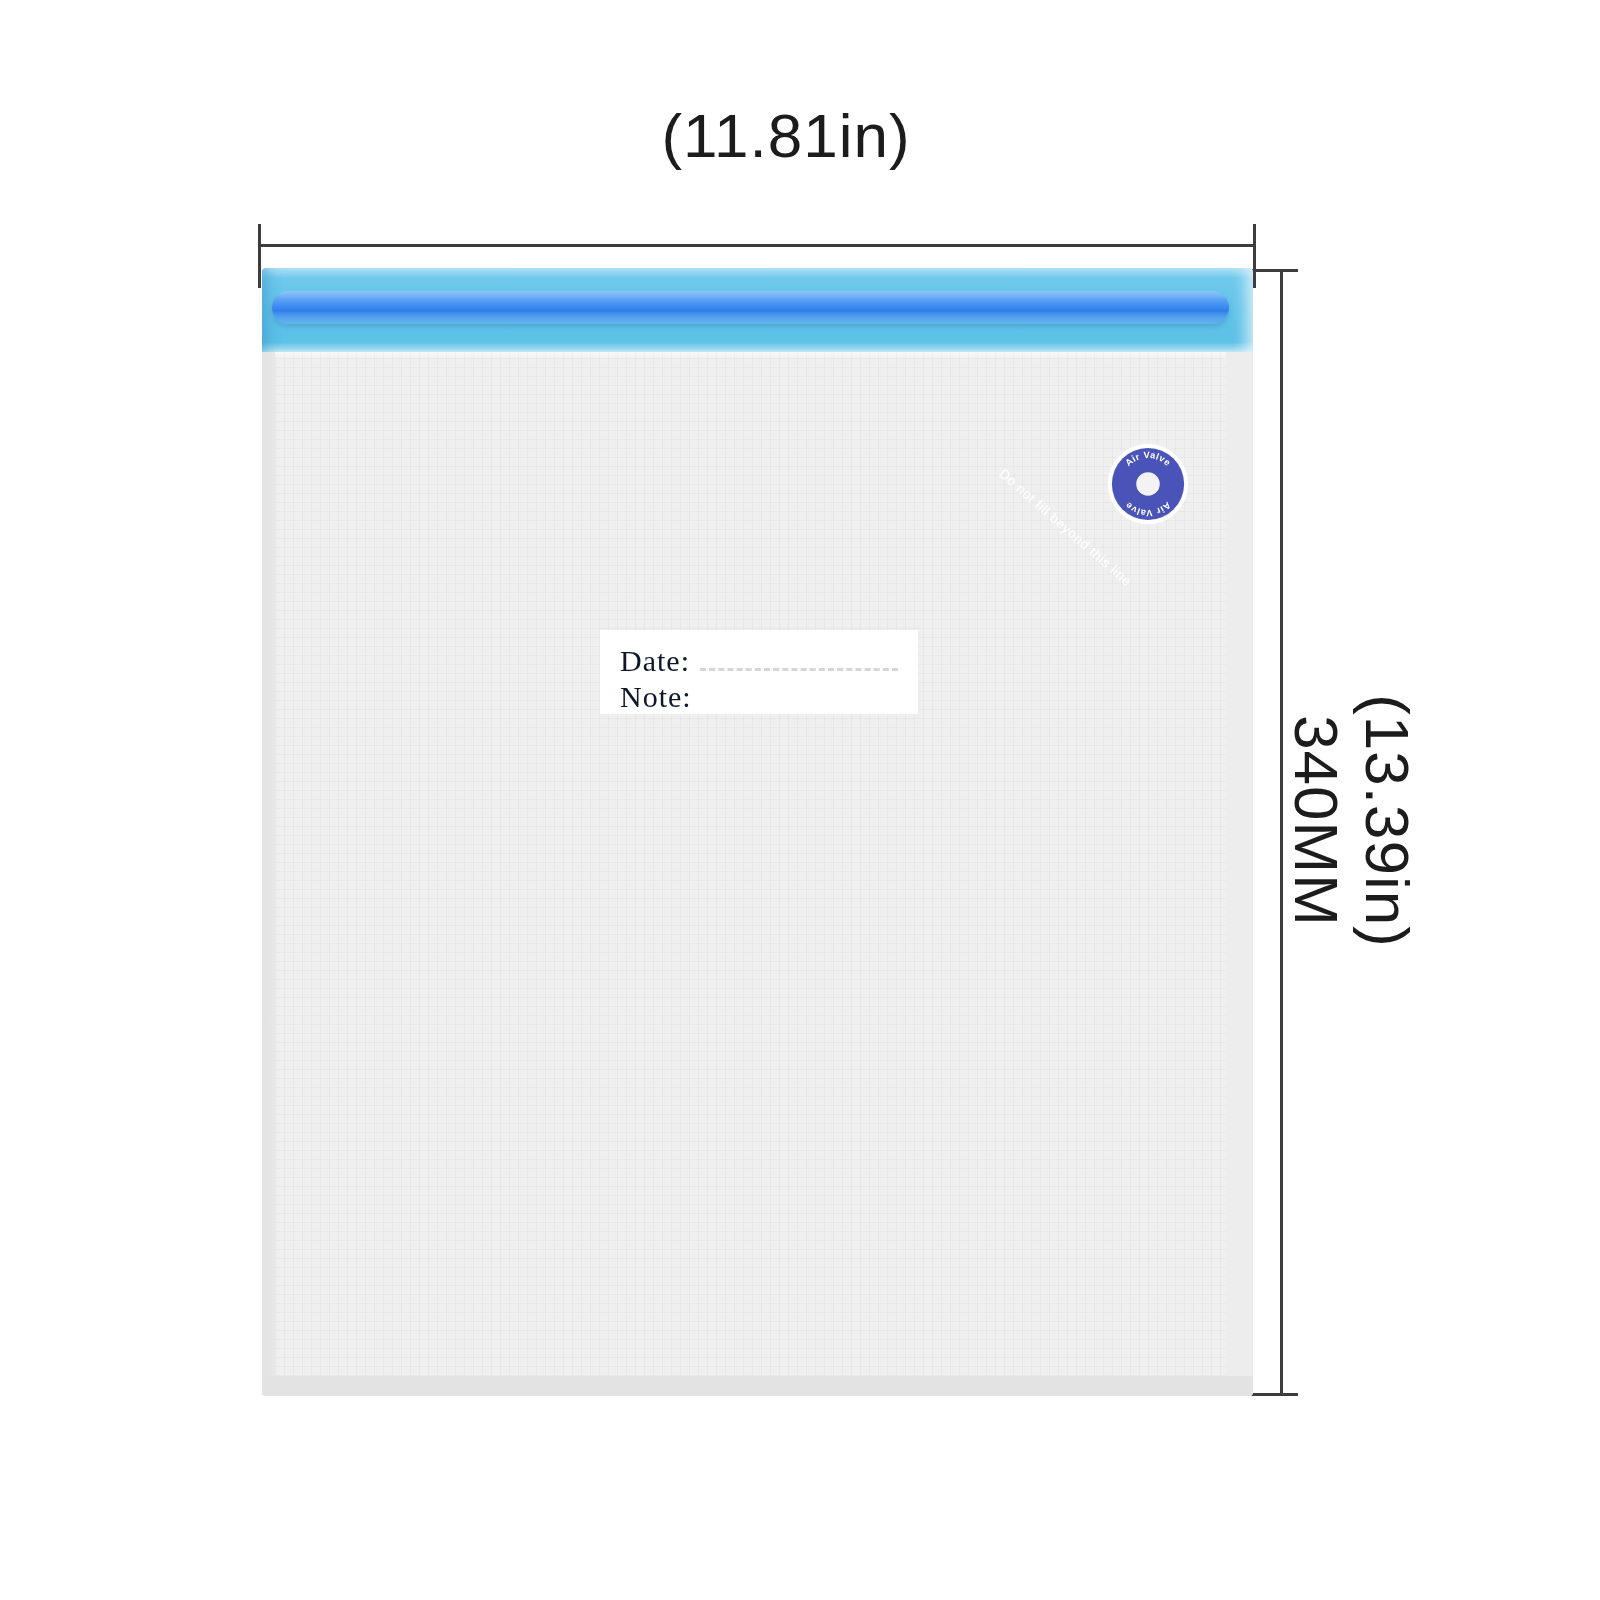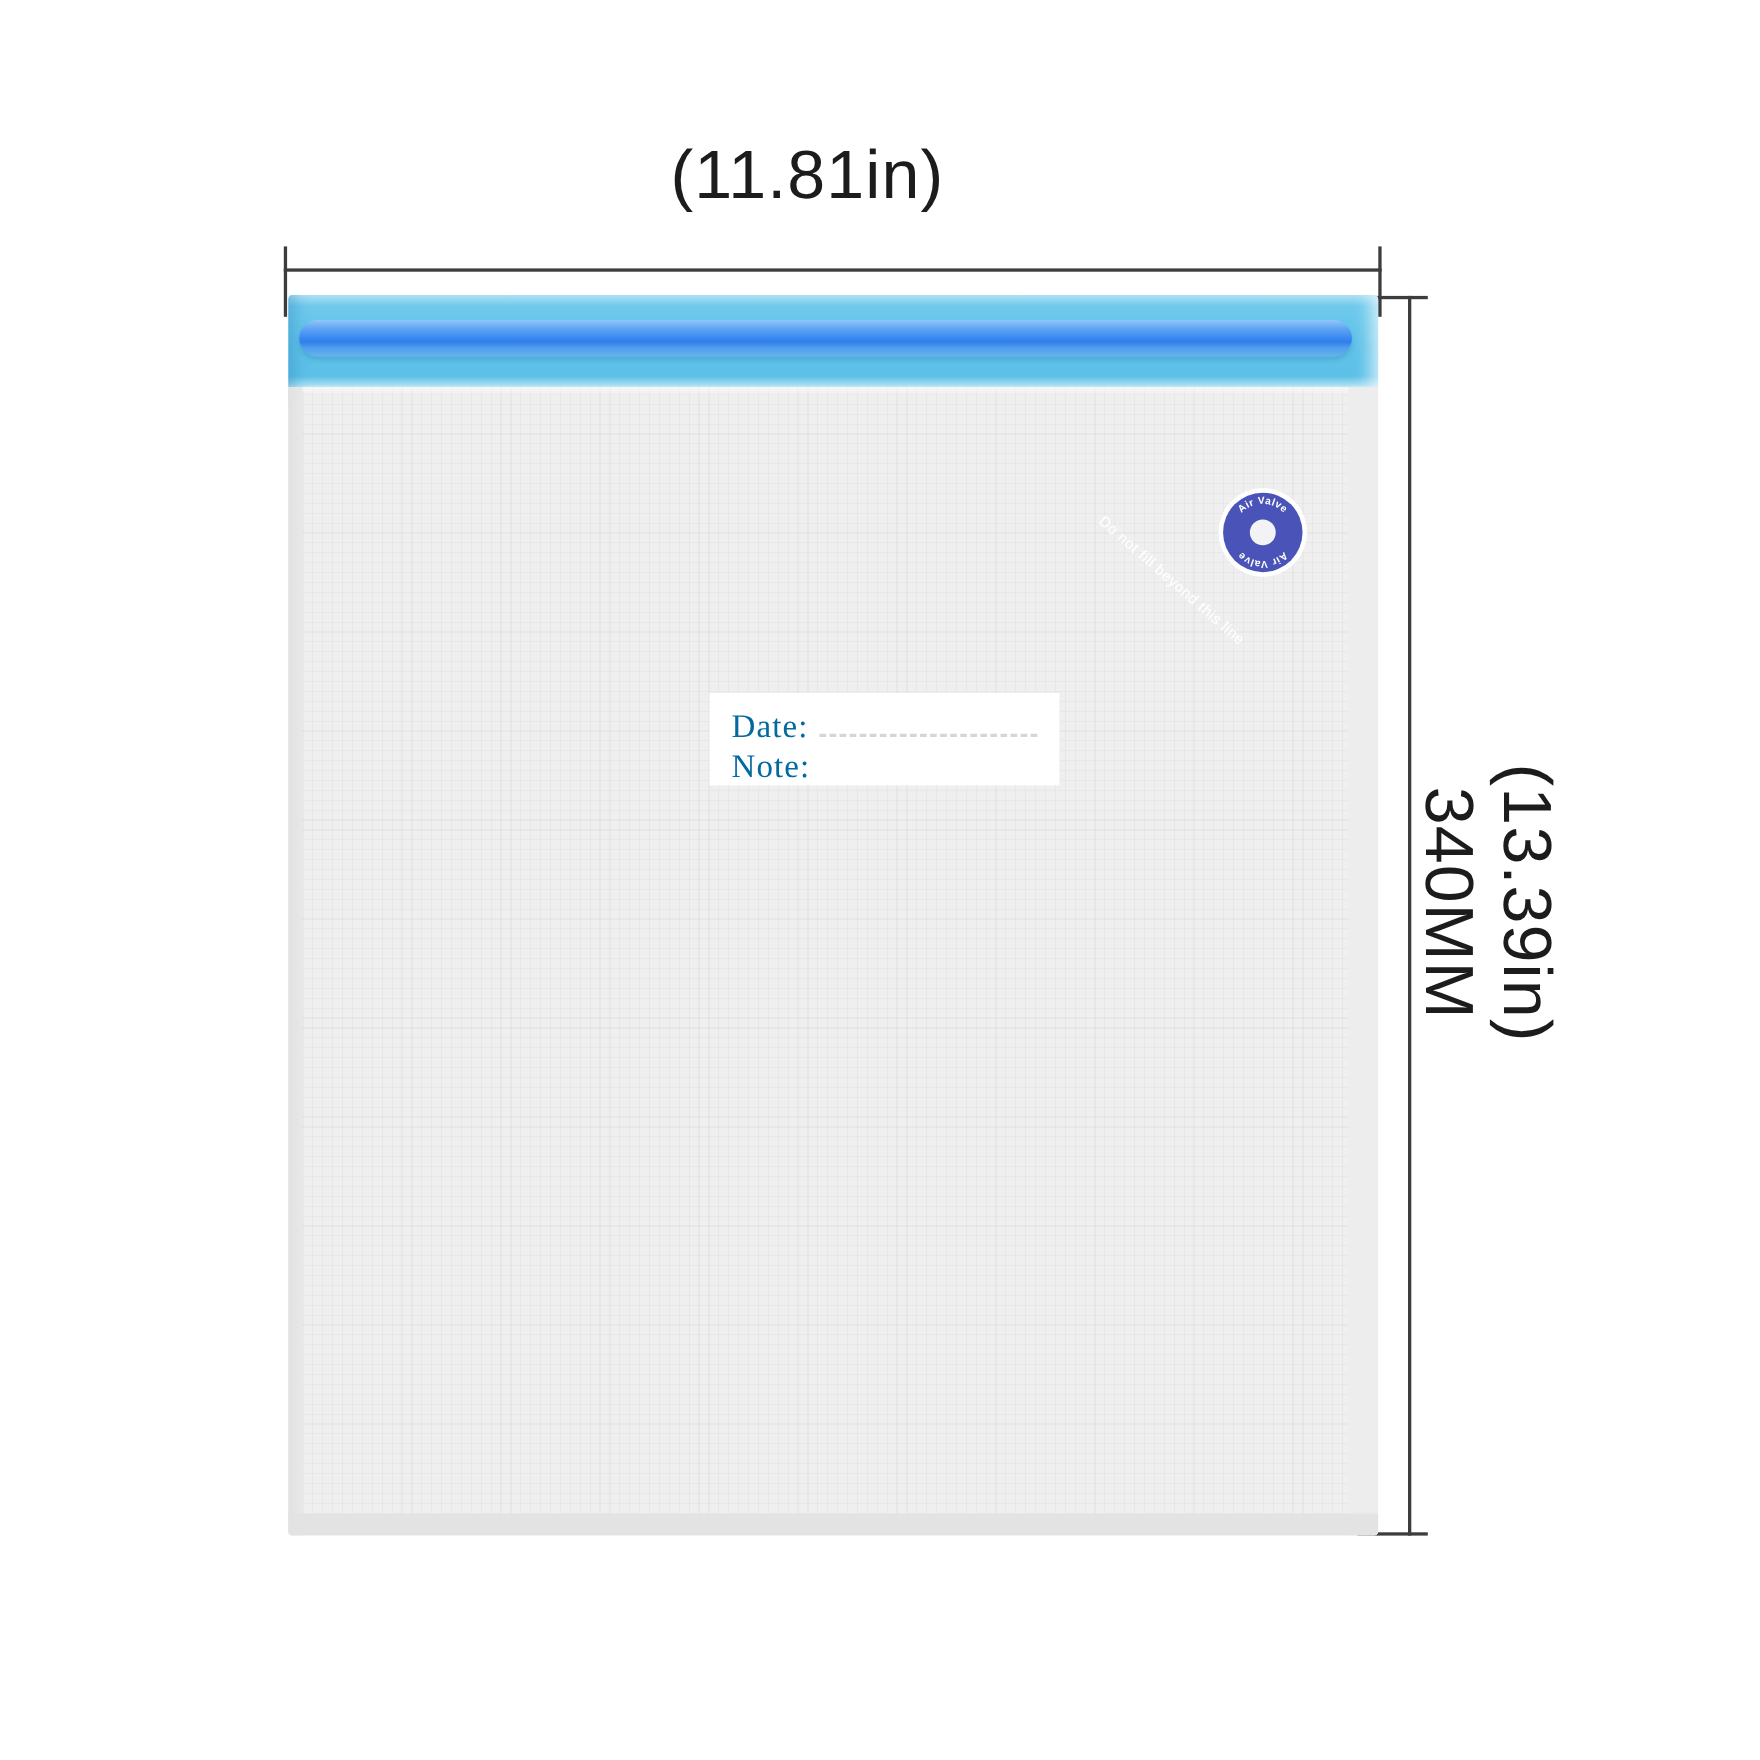--- a/index.html
+++ b/index.html
@@ -2,21 +2,21 @@
 <html><head>
 <meta charset="utf-8">
 <style>
   html, body { margin: 0; padding: 0; background: #ffffff; }
   body { width: 1600px; height: 1600px; font-family: "Liberation Sans", sans-serif; }
   .stage { position: relative; width: 1600px; height: 1600px; background: #ffffff; overflow: hidden; }
 
   
   .dim-line { position: absolute; background: #3d3d3d; }
   .dim-text { position: absolute; color: #1c1c1c; text-align: center; font-size: 62px; line-height: 71px; letter-spacing: 1px; }
-  .dim-text-top { left: 484px; top: 100px; width: 500px; margin-top: 24px; }
+  .dim-text-top { left: 536px; top: 100px; width: 500px; }
   .dim-text-right { left: 1100px; top: 748px; width: 500px; height: 146px; transform: rotate(90deg); }
 
   
   .bag { position: absolute; left: 262px; top: 268px; width: 991px; height: 1128px; border-radius: 4px; overflow: hidden; }
 
   .zip-band { position: absolute; left: 0; top: 0; width: 100%; height: 84px;
     background: linear-gradient(180deg, #aee2f5 0%, #6fc9ec 12%, #5fc2e9 55%, #5cc0e7 88%, #9ddcf2 97%, #c8ecf8 100%);
     box-shadow: inset 14px 0 14px -8px rgba(50,140,195,0.45), inset -14px 0 16px -8px rgba(255,255,255,0.75); }
   .zip-rail { position: absolute; left: 10px; top: 23px; width: 957px; height: 33px; border-radius: 17px;
     background: linear-gradient(180deg, #8fc6f7 0%, #5ba2f4 26%, #3b87f1 50%, #2f7fe8 60%, #4f9cf0 76%, #63b5e9 100%);
@@ -41,21 +41,21 @@
   .valve { position: absolute; left: 844px; top: 174px; width: 84px; height: 84px; }
   .valve text { font-family: "Liberation Sans", sans-serif; font-weight: bold; letter-spacing: 0.6px; }
 
   
   .watermark { position: absolute; left: 744px; top: 198px; transform: rotate(41deg); transform-origin: 0 0;
     font-size: 13.5px; letter-spacing: 0.6px; color: rgba(255,255,255,0.92); white-space: nowrap;
     text-shadow: 0 0 1px rgba(255,255,255,0.6); }
 
   
   .bag-label { position: absolute; left: 338px; top: 362px; width: 318px; height: 84px; background: #ffffff;
-    box-sizing: border-box; padding: 14px 20px 0 20px; font-family: "Liberation Serif", serif; color: #0369a1; margin-left: 45px; }
+    box-sizing: border-box; padding: 14px 20px 0 20px; font-family: "Liberation Serif", serif; color: #0f172a; }
   .label-row { display: flex; align-items: baseline; font-size: 30px; letter-spacing: 1px; line-height: 34px; }
   .label-row + .label-row { margin-top: 2px; }
   .label-dashes { flex: 1; margin-left: 10px; border-bottom: 3px dashed #d6d6d6; height: 20px; }
 </style>
 </head>
 <body>
 
 <div class="stage">
 
   <div class="dim-text dim-text-top">

